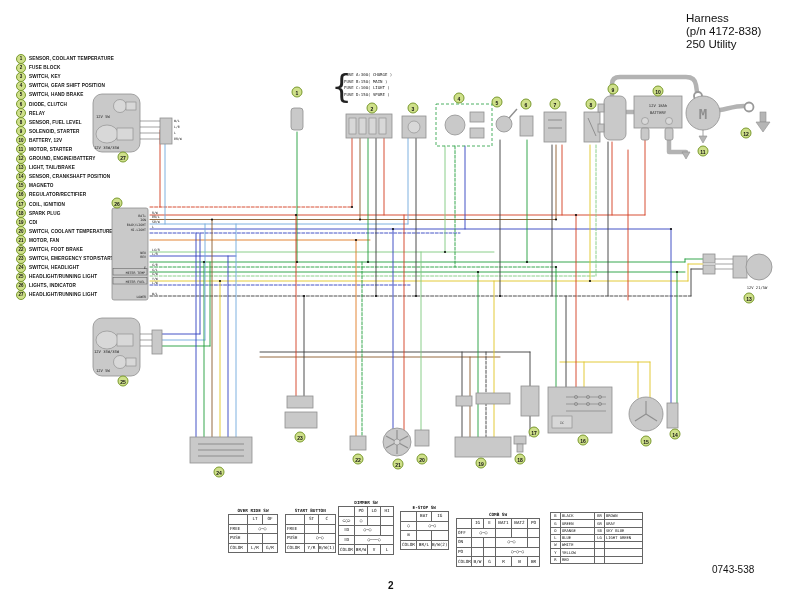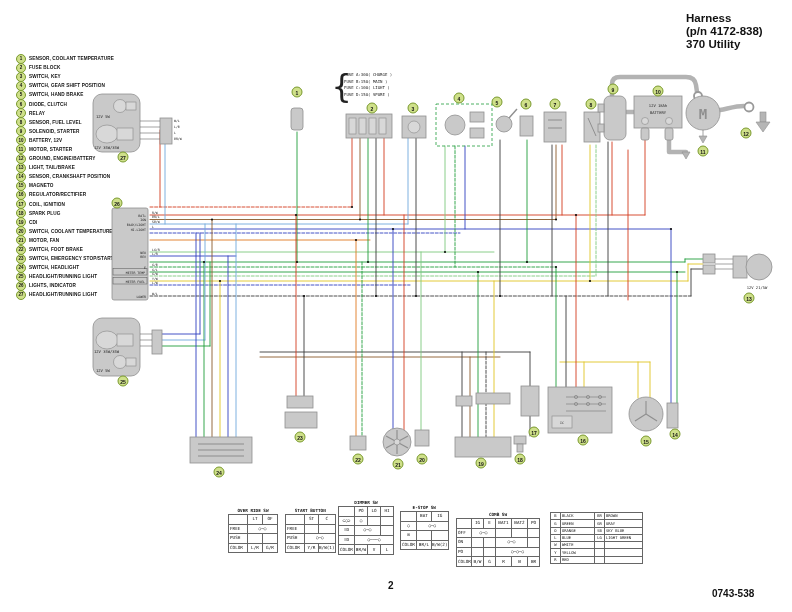--- a/index.html
+++ b/index.html
@@ -1,22 +1,22 @@
 <!DOCTYPE html>
 <html><head>
 <meta charset="utf-8">
 <style>
   html,body{margin:0;padding:0;background:#fff;}
   .page{position:relative;width:792px;height:612px;background:#fff;overflow:hidden;
         font-family:"Liberation Sans",sans-serif;color:#111;}
   
-  .title{position:absolute;left:686px;top:12px;font-weight:bold;font-size:11.5px;line-height:13px;white-space:nowrap;}
+  .title{position:absolute;left:686px;top:12px;font-weight:normal;font-size:11.5px;line-height:13px;white-space:nowrap;}
   
   .pageno{position:absolute;left:388px;top:580px;font-weight:bold;font-size:10px;}
-  .docno{position:absolute;left:712px;top:588px;font-weight:bold;font-size:10px;}
+  .docno{position:absolute;left:712px;top:564px;font-weight:normal;font-size:10px;}
   
   .legend{position:absolute;left:16px;top:54px;}
   .legend-item{display:flex;align-items:center;height:9.1px;}
   .lbadge{flex:0 0 8px;width:8px;height:8px;border-radius:50%;background:#cfe08a;border:0.7px solid #7a9a2e;
           font-size:4.5px;font-weight:bold;display:flex;align-items:center;justify-content:center;margin-right:3px;}
   .legend-label{font-size:4.7px;font-weight:bold;letter-spacing:0.1px;white-space:nowrap;}
   
   .dbadge{position:absolute;width:9px;height:9px;border-radius:50%;background:#cfe08a;border:0.8px solid #7a9a2e;
           font-size:5px;font-weight:bold;display:flex;align-items:center;justify-content:center;
           transform:translate(-50%,-50%);z-index:5;}
@@ -45,21 +45,21 @@
   .lblc{text-align:left;padding-left:1px;}
 </style>
 </head>
 <body>
 
 <div class="page">
 
   <div class="title">
     <div>Harness</div>
     <div>(p/n 4172-838)</div>
-    <div>370 Utility</div>
+    <div>250 Utility</div>
   </div>
 
   <div class="legend">
     <div class="legend-item">
         <span class="lbadge">1</span>
         <span class="legend-label">SENSOR, COOLANT TEMPERATURE</span>
       </div>
     <div class="legend-item">
         <span class="lbadge">2</span>
         <span class="legend-label">FUSE BLOCK</span>

